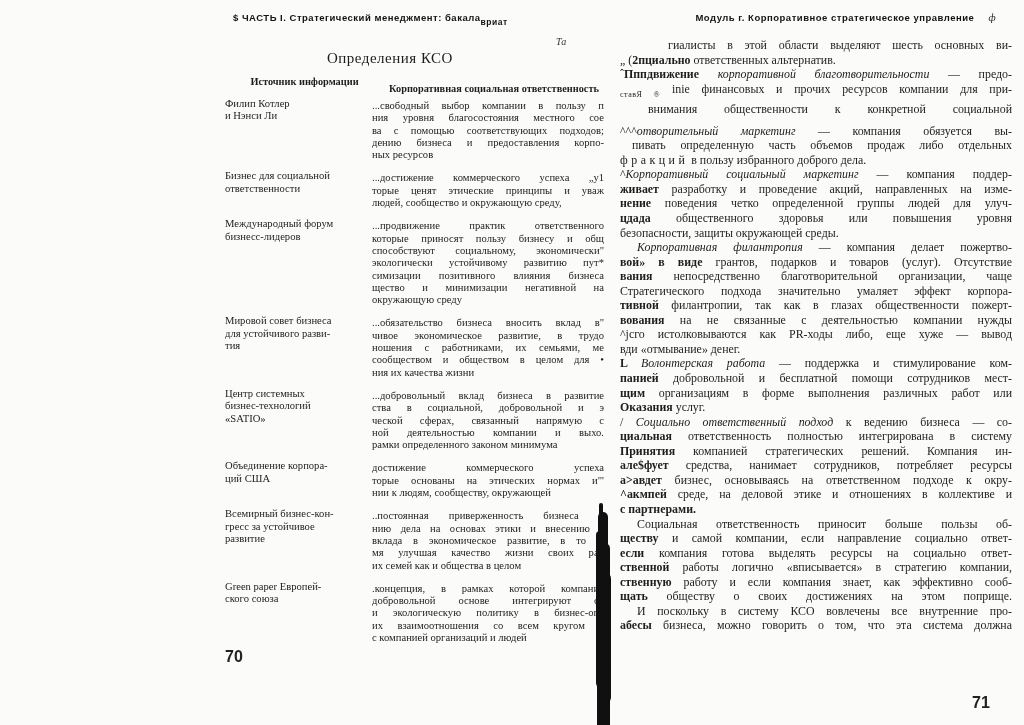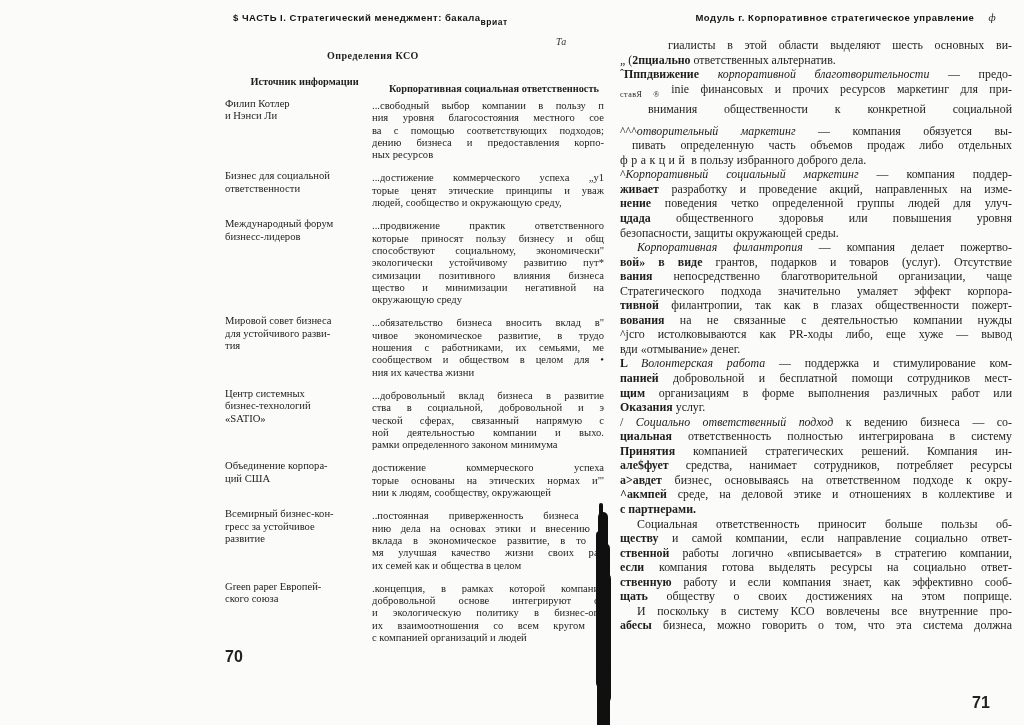--- a/index.html
+++ b/index.html
@@ -7,21 +7,21 @@
   body{background:#fbfbf9;color:#1d1d1d;font-family:"Liberation Serif",serif;position:relative;overflow:hidden}
   .page{position:absolute;top:0;height:725px}
   #left-page{left:180px;width:430px}
   #right-page{left:600px;width:424px}
   .runhead{position:absolute;top:12px;font-family:"Liberation Sans",sans-serif;font-weight:bold;font-size:9.5px;letter-spacing:.5px;white-space:nowrap;color:#141414}
   #left-runhead{left:53px}
   #right-runhead{right:28px}
   .runhead .lowered{position:relative;top:4px;font-size:8.5px}
   .runhead .phi{font-family:"Liberation Serif",serif;font-style:italic;font-weight:normal;margin-left:14px;font-size:10px}
   .caption-frag{position:absolute;left:376px;top:36px;font-style:italic;font-size:10px;color:#333}
-  .table-title{position:absolute;left:147px;top:50px;font-weight:bold;font-size:10px;letter-spacing:.5px}
+  .table-title{position:absolute;left:147px;top:50px;font-weight:normal;font-size:15px;letter-spacing:.5px}
   .thead{position:absolute;top:74px;left:51px;width:385px;display:flex}
   .th{font-weight:bold;font-size:10.3px;text-align:center}
   .th1{width:147px;padding-top:2px}
   .th2{width:232px;padding-top:9px}
   #table-body{position:absolute;left:45px;top:98px;width:385px}
   .trow{display:flex;margin-bottom:9px}
   .tlabel{width:147px;font-size:10.6px;line-height:12.3px}
   .tdef{width:232px;font-size:10.6px;line-height:12.3px;padding-top:2px}
   .lline,.dline{white-space:nowrap}
   .dline{white-space:normal}
@@ -168,21 +168,21 @@
 </div>
 
 <div class="page" id="right-page">
   <div class="runhead" id="right-runhead">
     <span>Модуль  г. Корпоративное стратегическое управление</span><span class="phi">ф</span>
   </div>
   <div id="right-text">
       <div class="rline i1 j"><span>гиалисты в этой области выделяют шесть основных ви-</span></div>
       <div class="rline"><span>„ (</span><span class="b">2пциально</span><span> ответственных альтернатив.</span></div>
       <div class="rline j"><span>ˆ</span><span class="b">Пппдвижение</span><span> </span><span class="i">корпоративной благотворительности</span><span> — предо-</span></div>
-      <div class="rline j"><span class="sub">ставЯ ®</span><span> inie финансовых и прочих ресурсов маркетинг для при-</span></div>
+      <div class="rline j"><span class="sub">ставЯ ®</span><span> inie финансовых и прочих ресурсов компании для при-</span></div>
       <div class="rline i3 j"><span>внимания общественности к конкретной социальной</span></div>
       <div class="gap"></div>
       <div class="rline j"><span>^^^</span><span class="i">отворительный маркетинг</span><span> — компания обязуется вы-</span></div>
       <div class="rline i4 j"><span>пивать определенную часть объемов продаж либо отдельных</span></div>
       <div class="rline"><span class="ls">фракций</span><span> в пользу избранного доброго дела.</span></div>
       <div class="rline j"><span>^</span><span class="i">Корпоративный социальный маркетинг</span><span> — компания поддер-</span></div>
       <div class="rline j"><span class="b">живает</span><span> разработку и проведение акций, направленных на изме-</span></div>
       <div class="rline j"><span class="b">нение</span><span> поведения четко определенной группы людей для улуч-</span></div>
       <div class="rline j"><span class="b">цдада</span><span> общественного здоровья или повышения уровня</span></div>
       <div class="rline"><span>безопасности, защиты окружающей среды.</span></div>
@@ -200,22 +200,22 @@
       <div class="rline"><span class="b">Оказания</span><span> услуг.</span></div>
       <div class="rline j"><span>/ </span><span class="i">Социально ответственный подход</span><span> к ведению бизнеса — со-</span></div>
       <div class="rline j"><span class="b">циальная</span><span> ответственность полностью интегрирована в систему</span></div>
       <div class="rline j"><span class="b">Принятия</span><span> компанией стратегических решений. Компания ин-</span></div>
       <div class="rline j"><span class="b">але$фует</span><span> средства, нанимает сотрудников, потребляет ресурсы</span></div>
       <div class="rline j"><span class="b">а&gt;авдет</span><span> бизнес, основываясь на ответственном подходе к окру-</span></div>
       <div class="rline j"><span class="b">^акмпей</span><span> среде, на деловой этике и отношениях в коллективе и</span></div>
       <div class="rline"><span class="b">с партнерами.</span></div>
       <div class="rline i2 j"><span>Социальная ответственность приносит больше пользы об-</span></div>
       <div class="rline j"><span class="b">ществу</span><span> и самой компании, если направление социально ответ-</span></div>
+      <div class="rline j"><span class="b">если</span><span> компания готова выделять ресурсы на социально ответ-</span></div>
       <div class="rline j"><span class="b">ственной</span><span> работы логично «вписывается» в стратегию компании,</span></div>
-      <div class="rline j"><span class="b">если</span><span> компания готова выделять ресурсы на социально ответ-</span></div>
       <div class="rline j"><span class="b">ственную</span><span> работу и если компания знает, как эффективно сооб-</span></div>
       <div class="rline j"><span class="b">щать</span><span> обществу о своих достижениях на этом поприще.</span></div>
       <div class="rline i2 j"><span>И поскольку в систему КСО вовлечены все внутренние про-</span></div>
       <div class="rline j"><span class="b">абесы</span><span> бизнеса, можно говорить о том, что эта система должна</span></div>
     </div>
   <div class="ink-blot"></div>
   <div class="pagenum" id="pagenum-right">71</div>
 </div>
 
 </body></html>

